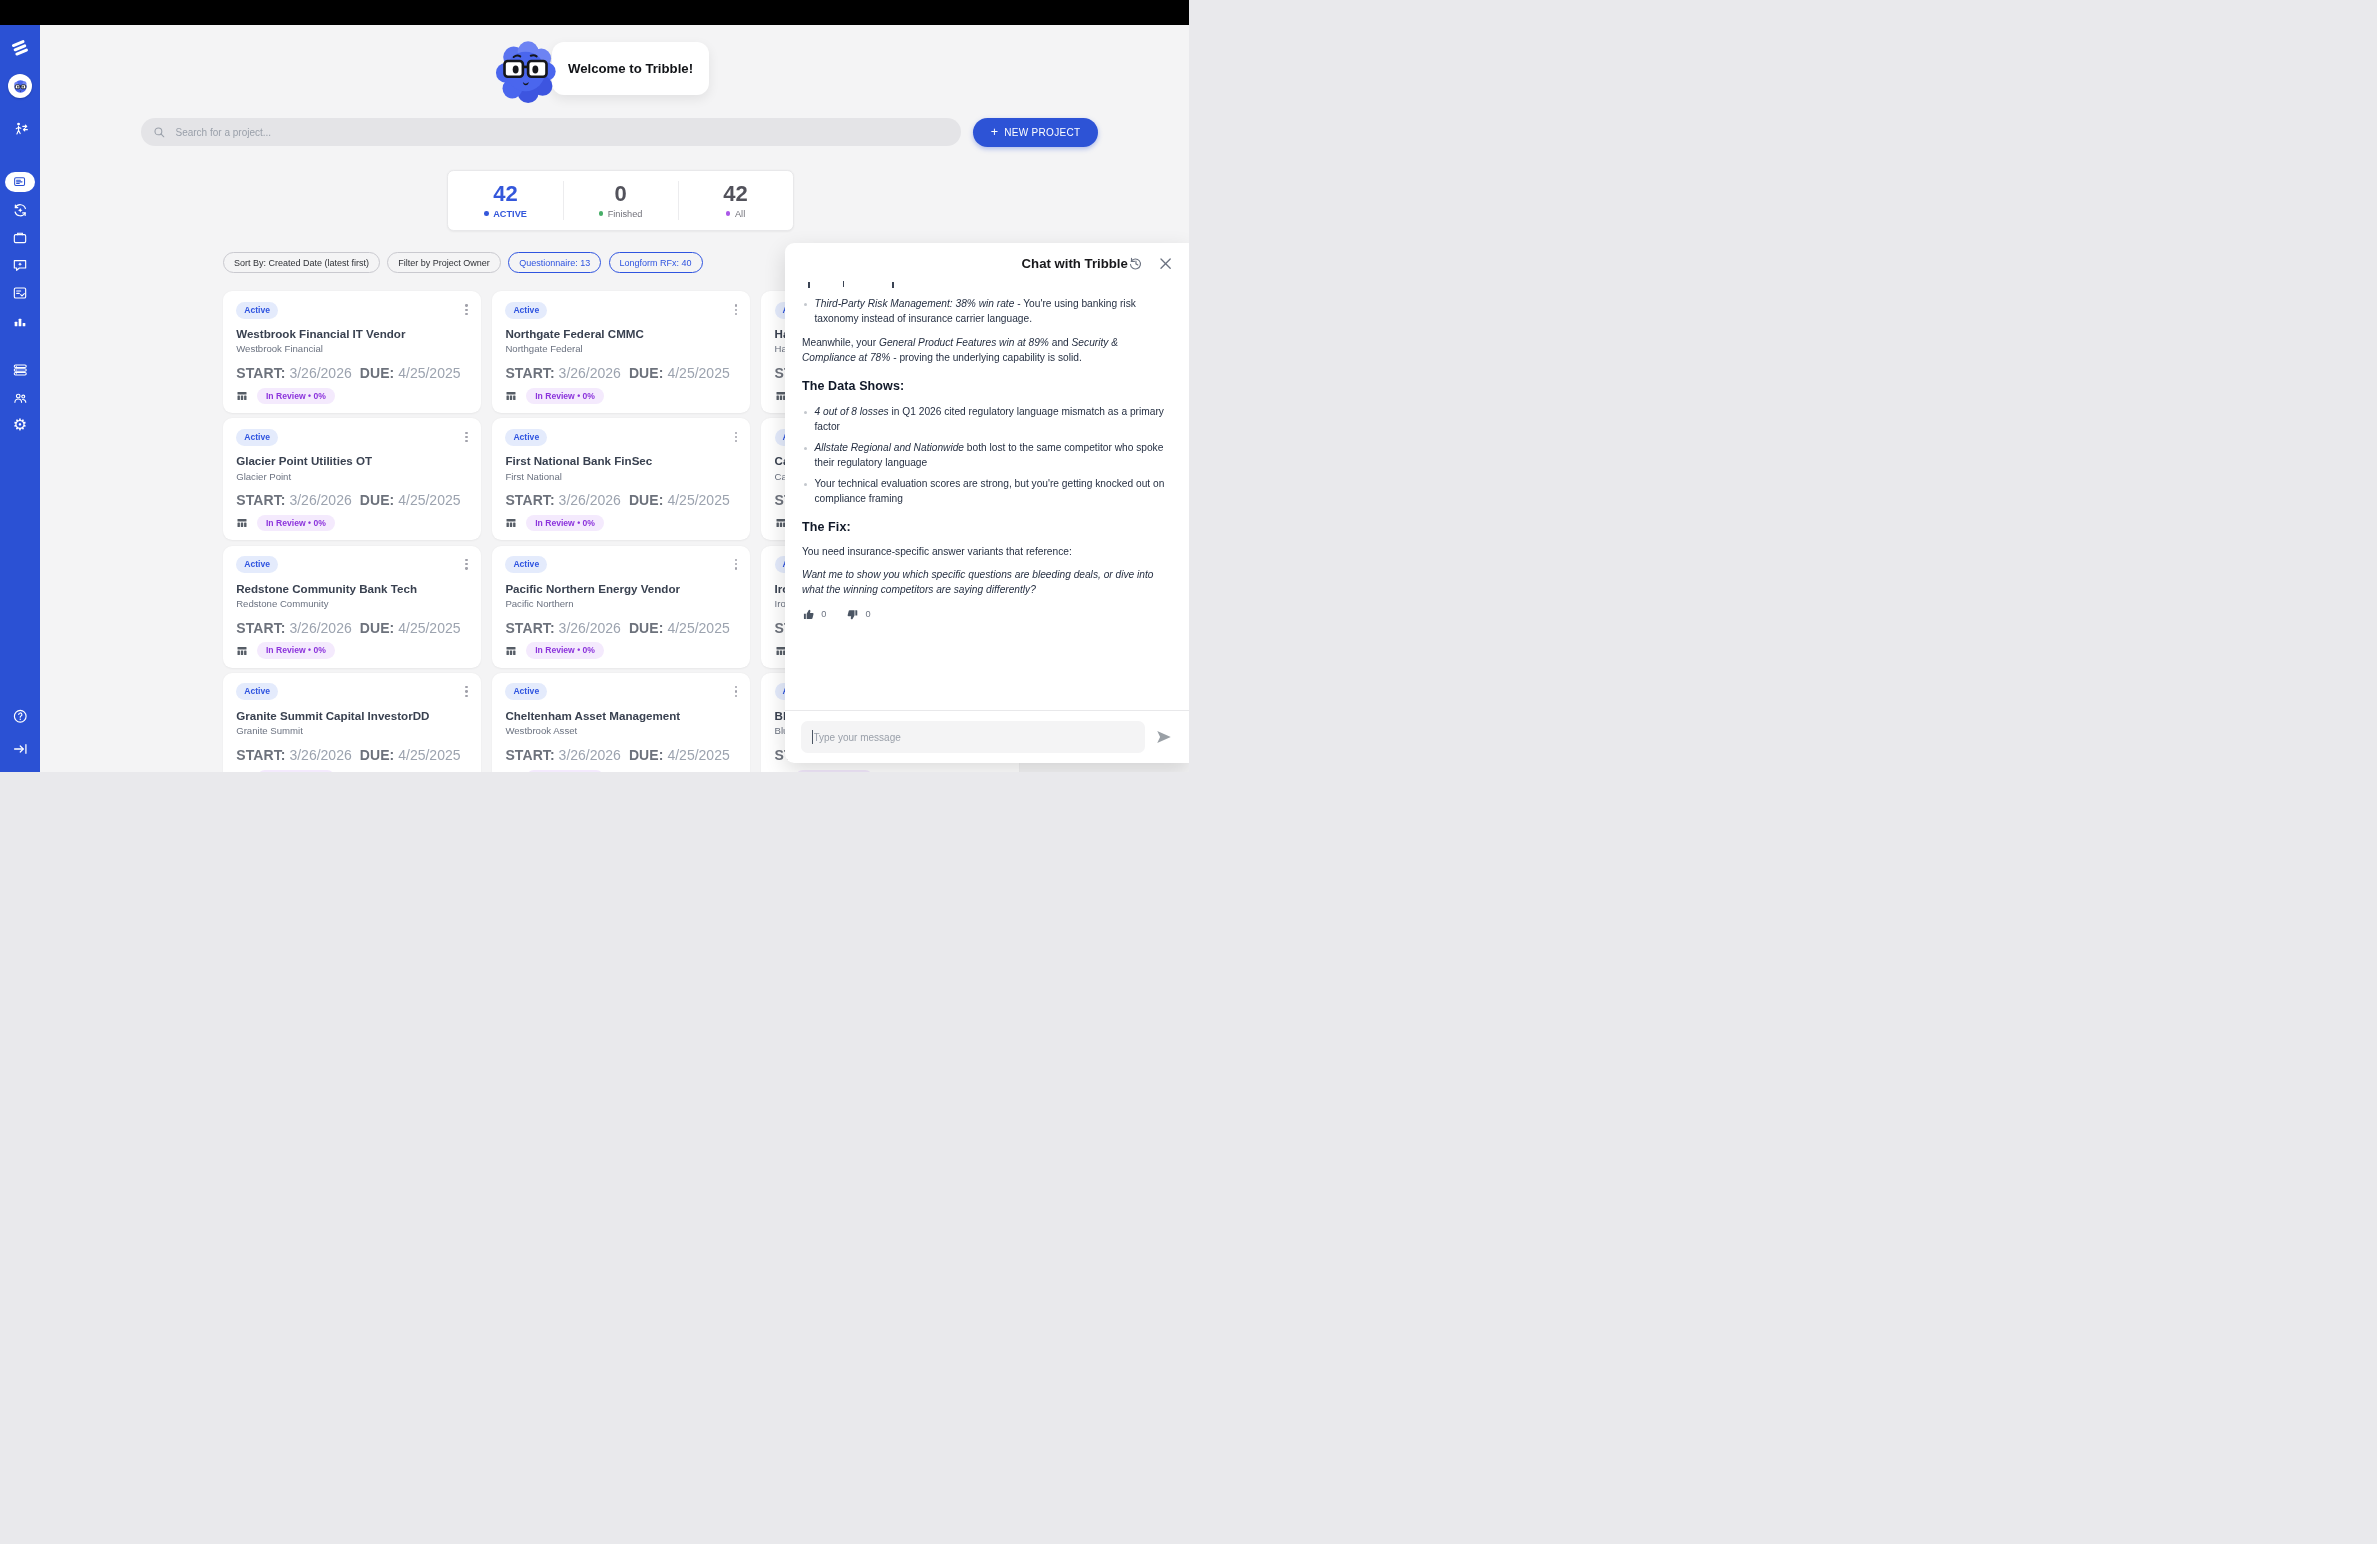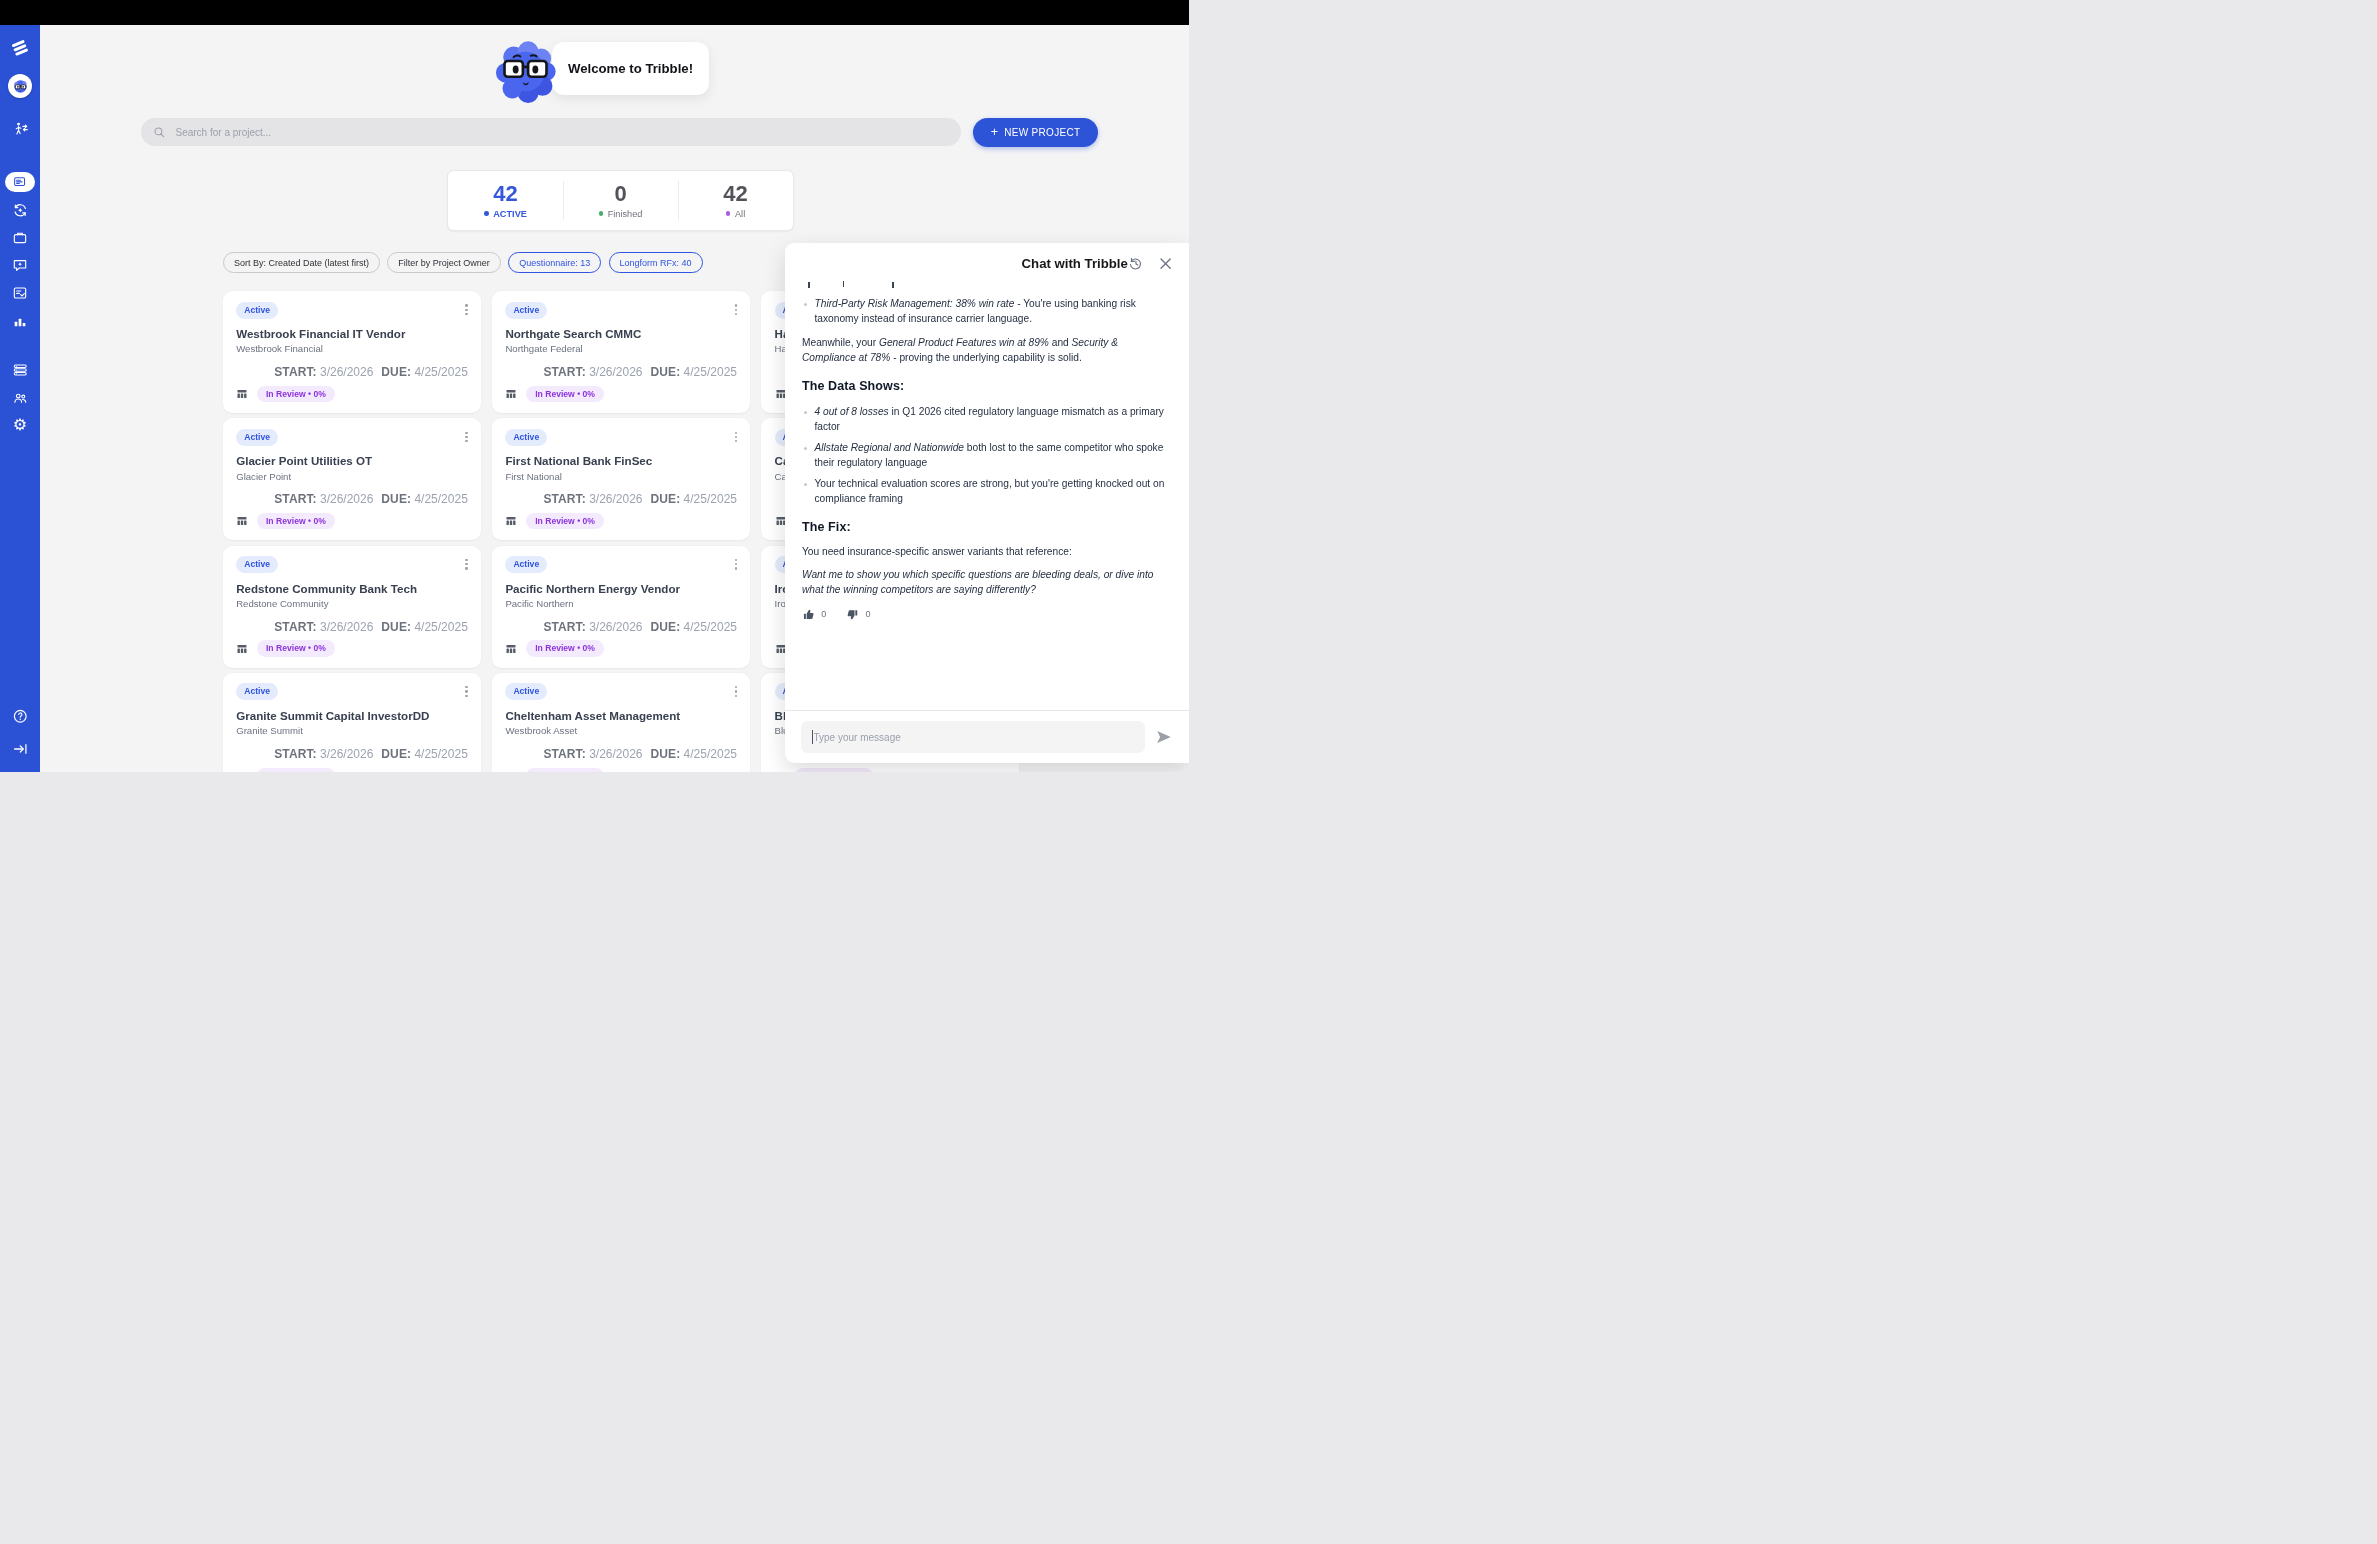--- a/index.html
+++ b/index.html
@@ -45,21 +45,21 @@
   .chip.blue{border-color:#2f54e0;color:#2f54e0;}
 
   
   .grid{position:absolute;left:223px;top:291px;width:795px;display:grid;grid-template-columns:repeat(3,258px);grid-auto-rows:122px;gap:5.3px 11.2px;}
   .card{position:relative;background:#fff;border-radius:9.2px;box-shadow:0 0.7px 2px rgba(0,0,0,.05);padding:10.6px 13.2px;box-sizing:border-box;overflow:hidden;}
   .badge{display:inline-block;padding:0 8px;height:17px;line-height:17px;border-radius:8.6px;background:#e4ebfc;color:#2f54e0;font-size:8.6px;font-weight:bold;}
   .kebab{position:absolute;right:12px;top:12px;display:flex;flex-direction:column;gap:2px;cursor:pointer;padding:1.3px;}
   .kebab i{width:2.3px;height:2.3px;border-radius:50%;background:#a1a1aa;}
   .c-title{margin-top:8.6px;font-size:11.6px;font-weight:bold;color:#394150;white-space:nowrap;}
   .c-sub{margin-top:3.3px;font-size:9.6px;color:#6b7280;white-space:nowrap;}
-  .c-dates{margin-top:10.6px;font-size:12px;color:#9ca3af;white-space:nowrap;text-align:right;}
+  .c-dates{margin-top:10.6px;font-size:14px;color:#9ca3af;white-space:nowrap;}
   .c-dates b{color:#6d727c;font-weight:bold;letter-spacing:0.1px;}
   .c-dates .gap{display:inline-block;width:8px;}
   .c-bottom{margin-top:6.6px;display:flex;align-items:center;gap:8.6px;}
   .pill-review{padding:0 9.2px;height:16.5px;line-height:16.5px;border-radius:8.6px;background:#f4eafd;color:#8c34dc;font-size:8.6px;font-weight:bold;white-space:nowrap;}
 
   
   .chat{position:absolute;left:785px;top:243px;width:404px;height:520px;background:#fff;border-radius:9.2px 0 0 9.2px;
     box-shadow:0 8px 22.5px rgba(0,0,0,.14);z-index:20;display:flex;flex-direction:column;box-sizing:border-box;}
   .chat-head{display:flex;align-items:center;padding:13.2px 17px 6.6px 17px;}
   .chat-head .t{font-size:13.2px;font-weight:bold;color:#18181b;flex:1;text-align:right;}
@@ -286,21 +286,21 @@
             <rect x="3" y="10.8" width="4.8" height="9.2" rx="1.2"></rect>
             <rect x="9.6" y="10.8" width="4.8" height="9.2" rx="1.2"></rect>
             <rect x="16.2" y="10.8" width="4.8" height="9.2" rx="1.2"></rect>
           </svg>
           <span class="pill-review">In Review • 0%</span>
         </div></div>
       <div class="card"><span class="badge">Active</span><div class="kebab">
           <i></i>
           <i></i>
           <i></i>
-        </div><div class="c-title">Northgate Search CMMC</div><div class="c-sub">Northgate Federal</div><div class="c-dates"><b>START:</b> <span>3/26/2026</span><span class="gap"></span><b>DUE:</b> <span>4/25/2025</span></div><div class="c-bottom">
+        </div><div class="c-title">Northgate Federal CMMC</div><div class="c-sub">Northgate Federal</div><div class="c-dates"><b>START:</b> <span>3/26/2026</span><span class="gap"></span><b>DUE:</b> <span>4/25/2025</span></div><div class="c-bottom">
           <svg width="12" height="12" viewBox="0 0 24 24" fill="#565d66">
             <rect x="3" y="4" width="18" height="5" rx="1.2"></rect>
             <rect x="3" y="10.8" width="4.8" height="9.2" rx="1.2"></rect>
             <rect x="9.6" y="10.8" width="4.8" height="9.2" rx="1.2"></rect>
             <rect x="16.2" y="10.8" width="4.8" height="9.2" rx="1.2"></rect>
           </svg>
           <span class="pill-review">In Review • 0%</span>
         </div></div>
       <div class="card"><span class="badge">Active</span><div class="kebab">
           <i></i>

